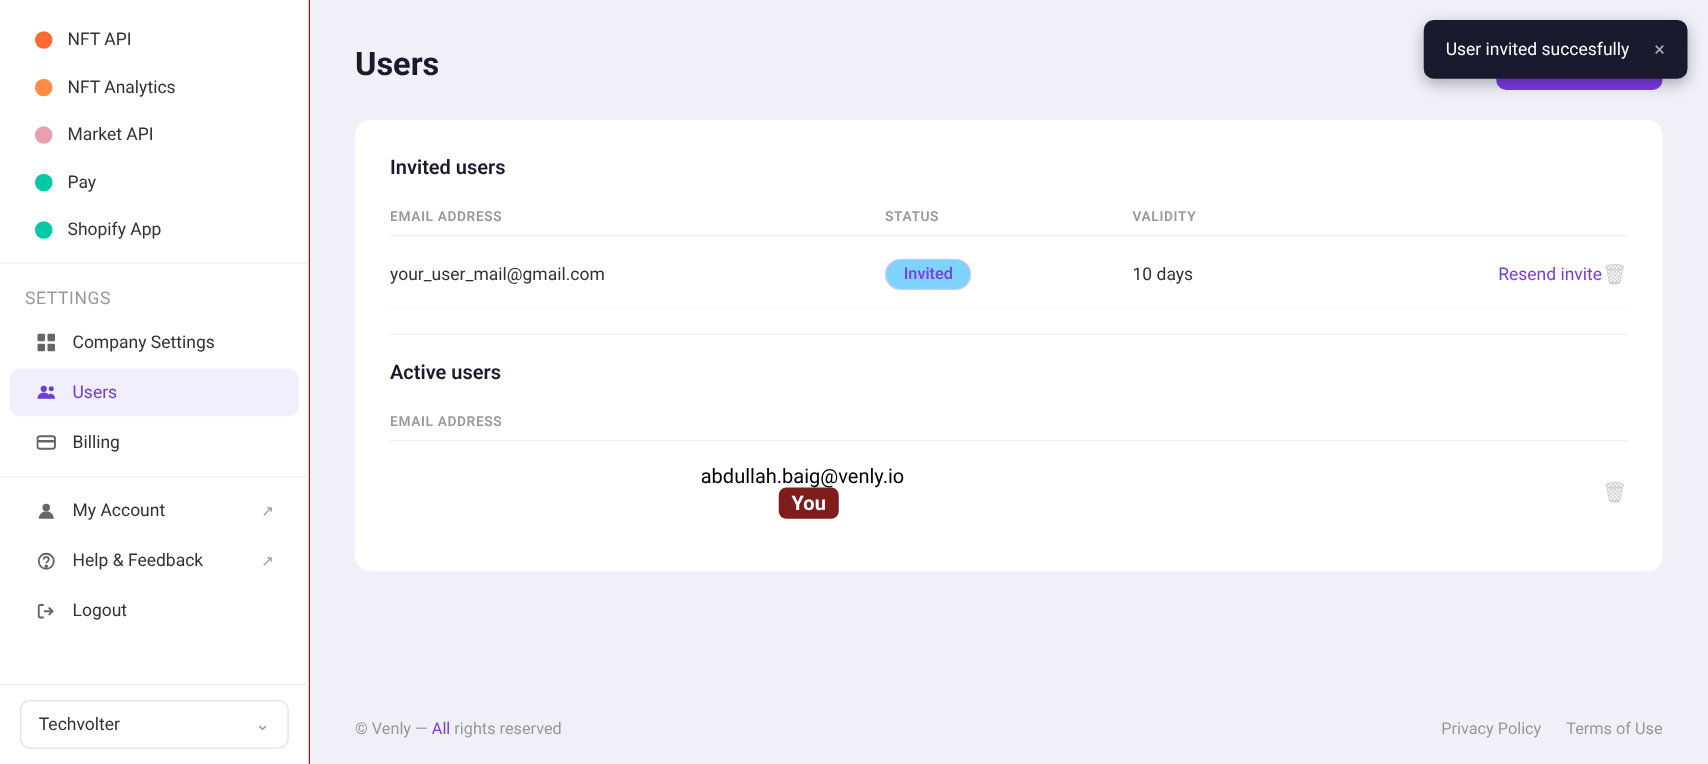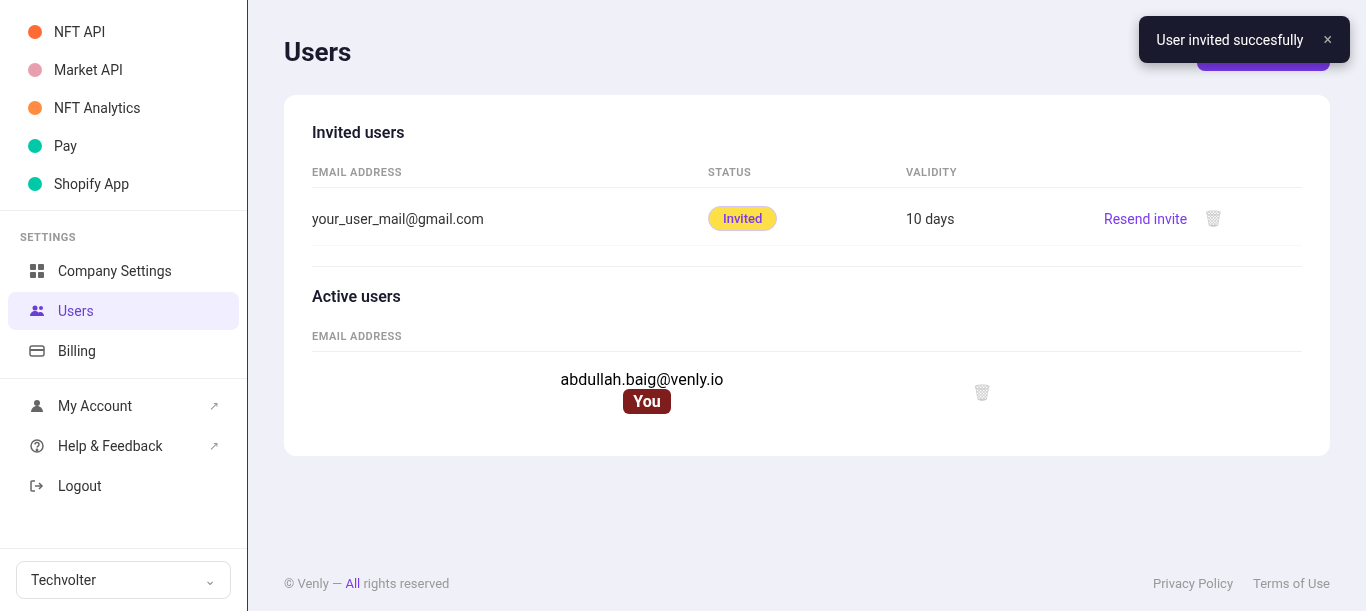--- a/index.html
+++ b/index.html
@@ -36,22 +36,22 @@
       flex-shrink: 0;
     }
     .dot-orange { background: #ff6b35; }
     .dot-orange2 { background: #ff8c42; }
     .dot-pink { background: #e8a0b0; }
     .dot-teal { background: #00c9a7; }
     .dot-teal2 { background: #00c9a7; }
 
     .settings-label {
       padding: 12px 20px 6px;
-      font-size: 11px;
-      font-weight: 700;
+      font-size: 14px;
+      font-weight: 400;
       color: #999;
       letter-spacing: 0.5px;
       text-transform: uppercase;
     }
     .sidebar-icon {
       width: 18px;
       height: 18px;
       display: flex;
       align-items: center;
       justify-content: center;
@@ -182,27 +182,26 @@
     .table-row:last-child { border-bottom: none; }
     .email-cell { font-size: 14px; color: #333; }
     .status-badge {
       display: inline-flex;
       align-items: center;
       padding: 4px 14px;
       border-radius: 20px;
       font-size: 13px;
       font-weight: 500;
     }
-    .status-invited { background: #fde047; color: #7c3aed; border: 1px solid #d4c5f9; }
+    .status-invited { background: #7dd3fc; color: #7c3aed; border: 1px solid #d4c5f9; }
     .validity-cell { font-size: 14px; color: #333; }
     .actions-cell {
       display: flex;
       align-items: center;
-      justify-content: flex-start;
-      gap: 16px;
+      justify-content: flex-end;
     }
     .resend-link {
       font-size: 14px;
       color: #7c3aed;
       cursor: pointer;
       text-decoration: none;
     }
     .delete-icon {
       color: #ccc;
       cursor: pointer;
@@ -262,26 +261,26 @@
 <body>
 
 <aside class="sidebar">
   <nav class="sidebar-nav">
 
     <div class="sidebar-item">
       <span class="dot dot-orange"></span>
       <span>NFT API</span>
     </div>
     <div class="sidebar-item">
+      <span class="dot dot-orange2"></span>
+      <span>NFT Analytics</span>
+    </div>
+    <div class="sidebar-item">
       <span class="dot dot-pink"></span>
       <span>Market API</span>
-    </div>
-    <div class="sidebar-item">
-      <span class="dot dot-orange2"></span>
-      <span>NFT Analytics</span>
     </div>
     <div class="sidebar-item">
       <span class="dot dot-teal"></span>
       <span>Pay</span>
     </div>
     <div class="sidebar-item">
       <span class="dot dot-teal2"></span>
       <span>Shopify App</span>
     </div>
 

